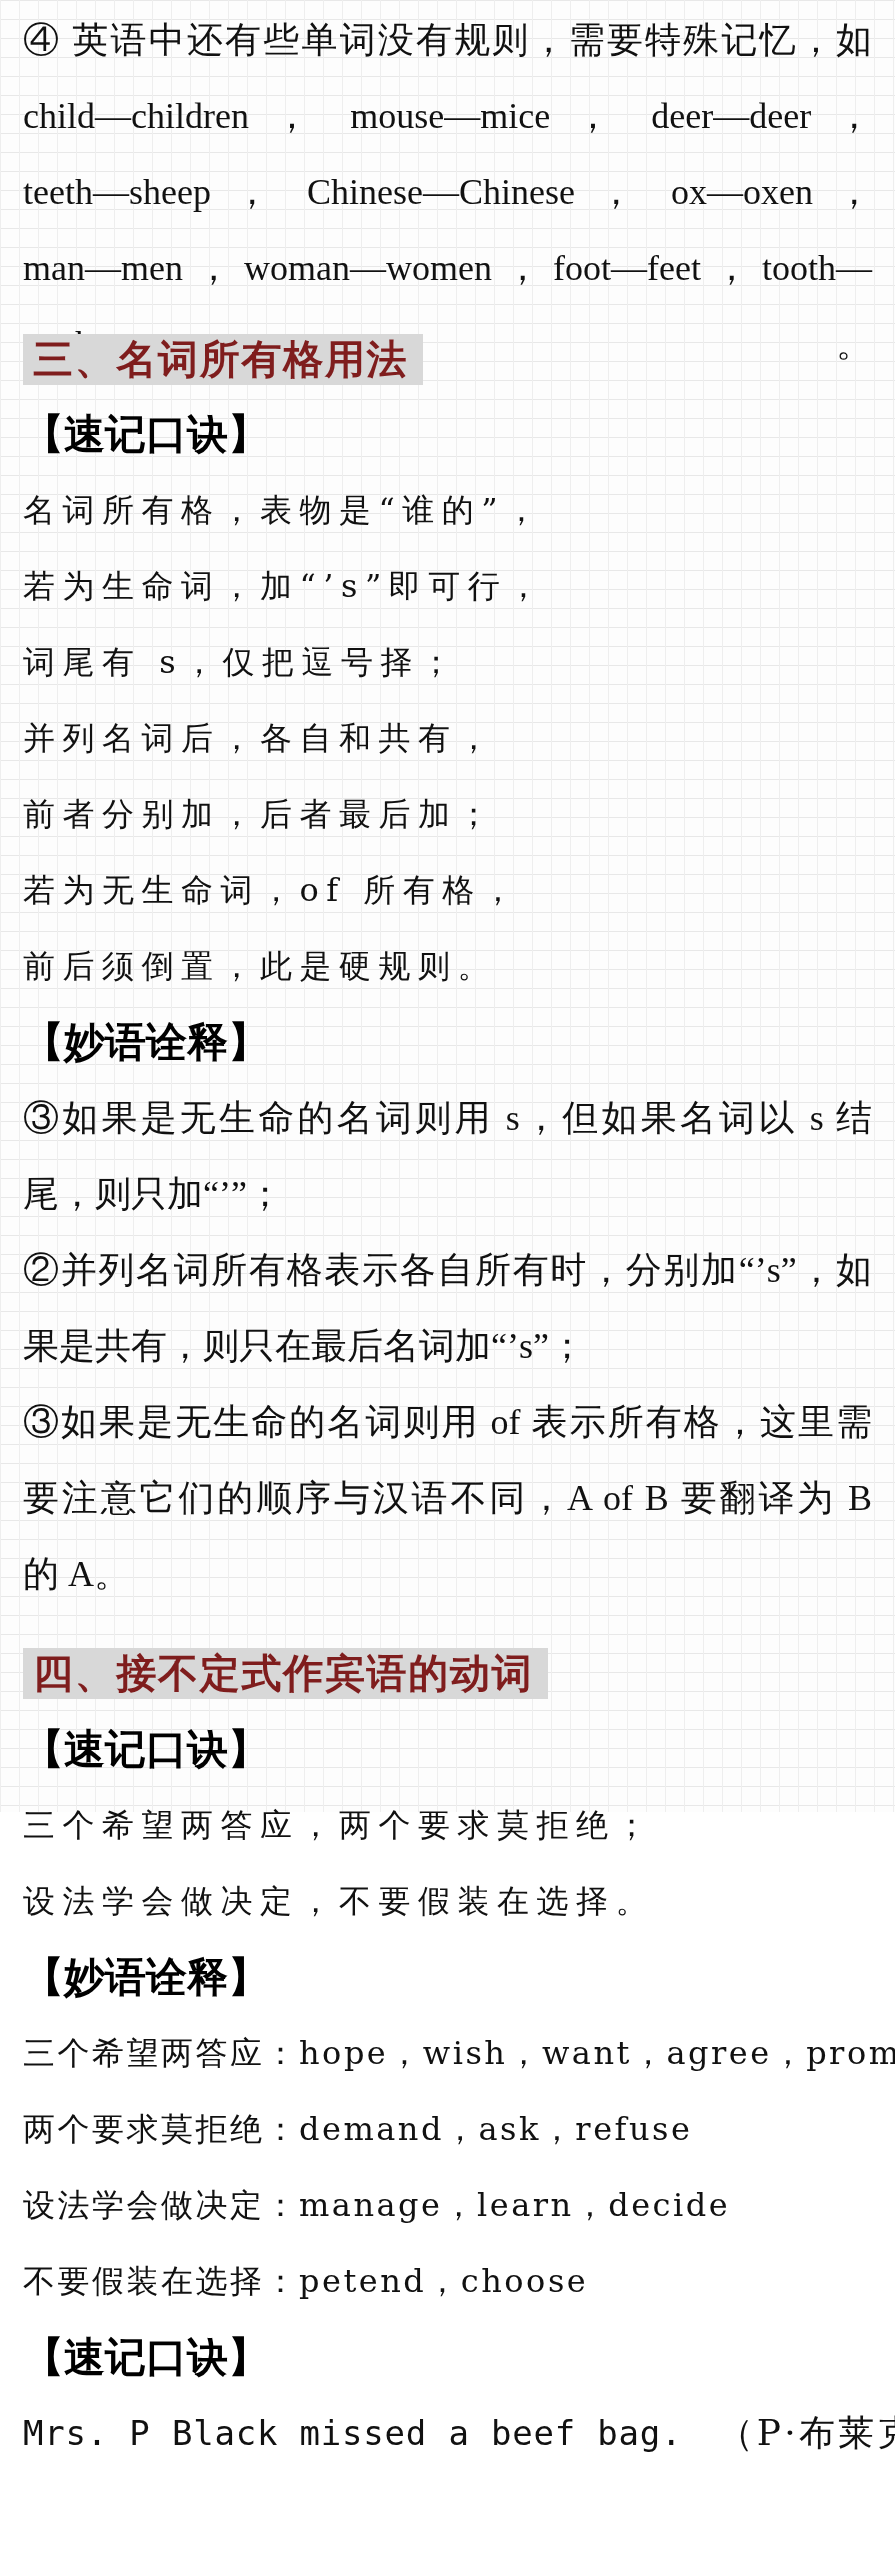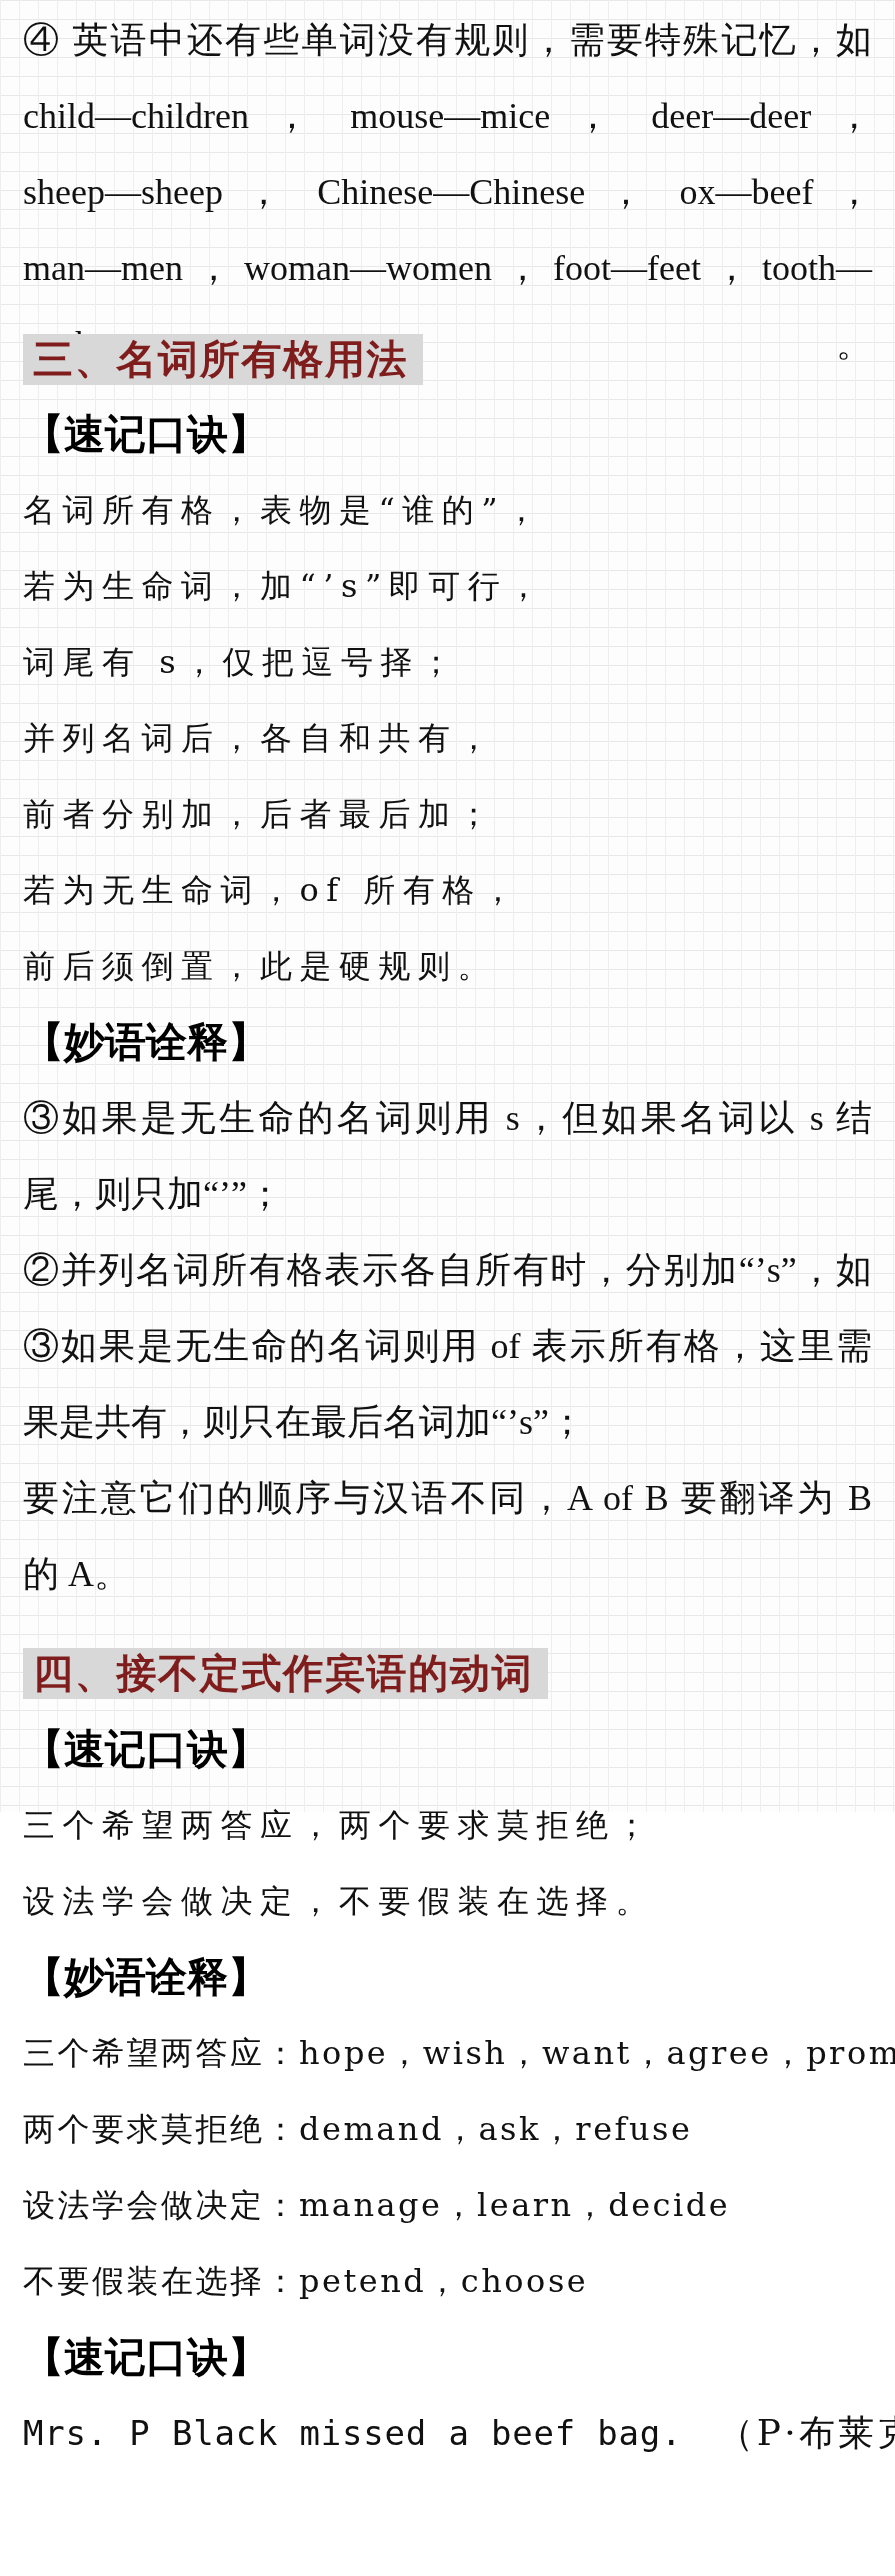--- a/index.html
+++ b/index.html
@@ -76,41 +76,41 @@
   }
 </style>
 </head>
 <body>
 
 <div class="page">
 
   <div>
     <div class="line serif just">④ 英语中还有些单词没有规则，需要特殊记忆，如</div>
     <div class="line serif just">child—children ， mouse—mice ， deer—deer ，</div>
-    <div class="line serif just">sheep—sheep ， Chinese—Chinese ， ox—beef ，</div>
+    <div class="line serif just">teeth—sheep ， Chinese—Chinese ， ox—oxen ，</div>
     <div class="line serif just">man—men，woman—women，foot—feet，tooth—teeth。</div>
   </div>
 
   <div class="section-heading first">
     <span class="heading-chip">三、名词所有格用法</span>
   </div>
   <div class="line label">【速记口诀】</div>
   <div class="line kai">名词所有格，表物是“谁的”，</div>
   <div class="line kai">若为生命词，加“’s”即可行，</div>
   <div class="line kai">词尾有 s，仅把逗号择；</div>
   <div class="line kai">并列名词后，各自和共有，</div>
   <div class="line kai">前者分别加，后者最后加；</div>
   <div class="line kai">若为无生命词，of 所有格，</div>
   <div class="line kai">前后须倒置，此是硬规则。</div>
   <div class="line label">【妙语诠释】</div>
   <div class="line serif just">③如果是无生命的名词则用 s，但如果名词以 s 结</div>
   <div class="line serif">尾，则只加“’”；</div>
   <div class="line serif just">②并列名词所有格表示各自所有时，分别加“’s”，如</div>
+  <div class="line serif">果是共有，则只在最后名词加“’s”；</div>
   <div class="line serif just">③如果是无生命的名词则用 of 表示所有格，这里需</div>
-  <div class="line serif">果是共有，则只在最后名词加“’s”；</div>
   <div class="line serif just">要注意它们的顺序与汉语不同，A of B 要翻译为 B</div>
   <div class="line serif">的 A。</div>
 
   <div class="section-heading">
     <span class="heading-chip">四、接不定式作宾语的动词</span>
   </div>
   <div class="line label">【速记口诀】</div>
   <div class="line kai">三个希望两答应，两个要求莫拒绝；</div>
   <div class="line kai">设法学会做决定，不要假装在选择。</div>
   <div class="line label">【妙语诠释】</div>

